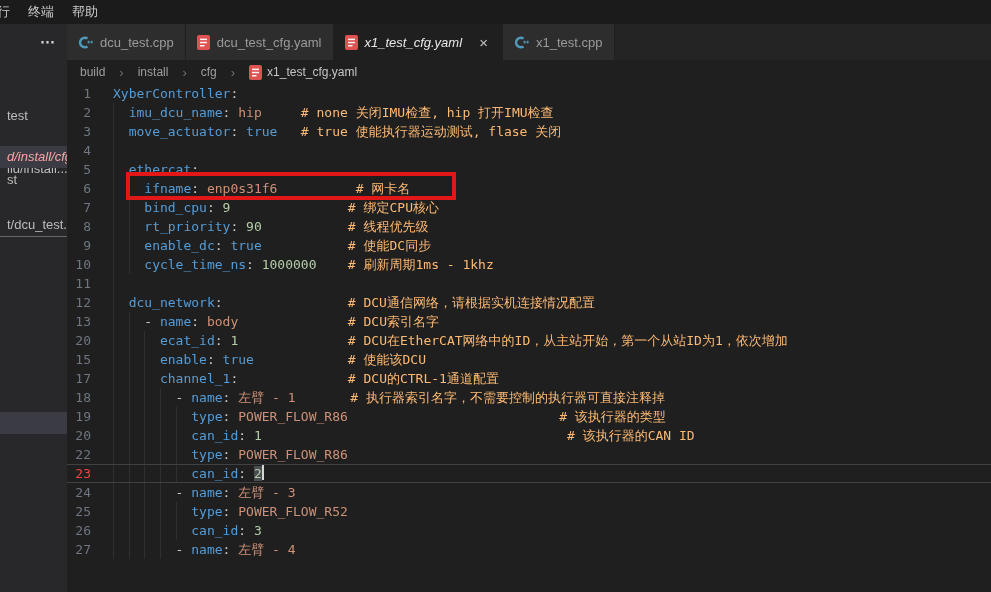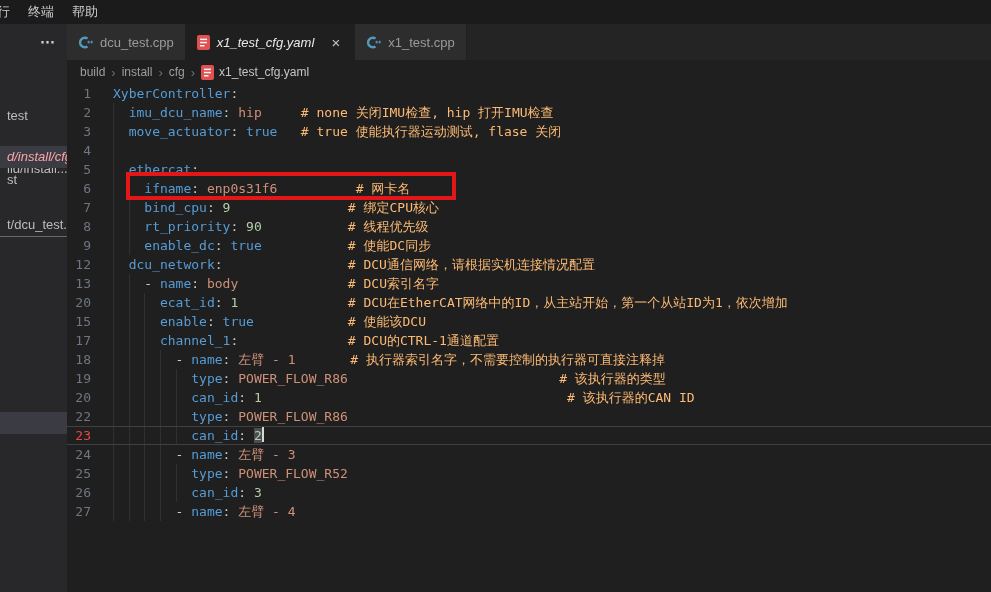--- a/index.html
+++ b/index.html
@@ -32,21 +32,21 @@
   .editor-col { flex: 1; display: flex; flex-direction: column; min-width: 0; }
 
   .tabbar { height: 36px; flex: none; background: #242425; display: flex; align-items: stretch; overflow: hidden; }
   .tab { display: flex; align-items: center; gap: 7px; padding: 0 11px; background: #2d2d2d; color: #9b9b9b; font-size: 13px; border-right: 1px solid #1f1f1f; white-space: nowrap; cursor: default; }
   .tab.active { background: #1f1f1f; color: #e9e9e9; }
   .tab.active .tab-label { font-style: italic; }
   .tab-close { margin-left: 7px; color: #c5c5c5; font-size: 15px; width: 15px; text-align: center; line-height: 15px; }
   .tab-filler { flex: 1; background: #242425; }
   .ic { display: inline-flex; align-items: center; flex: none; }
 
-  .breadcrumb { height: 24px; flex: none; display: flex; align-items: center; padding-left: 13px; font-size: 12px; color: #9f9f9f; gap: 6px; background: #1f1f1f; }
+  .breadcrumb { height: 24px; flex: none; display: flex; align-items: center; padding-left: 13px; font-size: 12px; color: #9f9f9f; gap: 14px; background: #1f1f1f; }
   .bc-sep { color: #6f6f6f; font-size: 13px; }
   .bc-file { color: #c5c5c5; display: inline-flex; align-items: center; gap: 5px; }
 
   
   .code { flex: 1; position: relative; font-family: "DejaVu Sans Mono", monospace; font-size: 13px; line-height: 19px; overflow: hidden; color: #cccccc; }
   .cl { display: flex; height: 19px; position: relative; }
   .cl.current::after { content: ""; position: absolute; left: 0; right: 0; top: 0; bottom: 0; border-top: 1px solid #414144; border-bottom: 1px solid #414144; pointer-events: none; }
   .ln { width: 46px; flex: none; text-align: right; padding-right: 22px; color: #6e7681; user-select: none; }
   .cl.current .ln { color: #ef4444; }
   .lc { position: relative; white-space: pre; flex: 1; min-width: 0; }
@@ -87,20 +87,31 @@
       <div class="tabbar">
           <div class="tab">
             <span class="ic">
               <svg width="15" height="15" viewBox="0 0 16 16" fill="#519aba">
                 <path d="M7.3 1.6a6.4 6.4 0 1 0 0 12.8 6.4 6.4 0 0 0 3.6-1.1l-1.6-2.2a3.7 3.7 0 1 1 0-6.2l1.6-2.2a6.4 6.4 0 0 0-3.6-1.1z"></path>
                 <path d="M9.9 7h2.9v1.1H9.9zM10.8 6.1h1.1V9h-1.1zM13.1 7H16v1.1h-2.9zM14 6.1h1.1V9H14z"></path>
               </svg>
             </span>
             <span class="tab-label">dcu_test.cpp</span>
           </div>
+          <div class="tab">
+            <span class="ic">
+              <svg width="13" height="15" viewBox="0 0 13 15">
+                <rect width="13" height="15" rx="2" fill="#e05252"></rect>
+                <rect x="3" y="3.6" width="7" height="1.5" fill="#fff" opacity="0.92"></rect>
+                <rect x="3" y="6.8" width="7" height="1.5" fill="#fff" opacity="0.92"></rect>
+                <rect x="3" y="10" width="4.5" height="1.5" fill="#fff" opacity="0.92"></rect>
+              </svg>
+            </span>
+            <span class="tab-label">dcu_test_cfg.yaml</span>
+          </div>
           <div class="tab active">
             <span class="ic">
               <svg width="13" height="15" viewBox="0 0 13 15">
                 <rect width="13" height="15" rx="2" fill="#e05252"></rect>
                 <rect x="3" y="3.6" width="7" height="1.5" fill="#fff" opacity="0.92"></rect>
                 <rect x="3" y="6.8" width="7" height="1.5" fill="#fff" opacity="0.92"></rect>
                 <rect x="3" y="10" width="4.5" height="1.5" fill="#fff" opacity="0.92"></rect>
               </svg>
             </span>
             <span class="tab-label">x1_test_cfg.yaml</span>
@@ -167,20 +178,28 @@
           </div>
           <div class="cl">
             <span class="ln">8</span>
             <span class="lc"><span class="g" style="left: 0px;"></span><span class="g" style="left: 15.66px;"></span><span class="tk-p">    </span><span class="tk-k">rt_priority</span><span class="tk-p">: </span><span class="tk-n">90</span><span class="tk-p">           </span><span class="tk-c"># 线程优先级</span></span>
           </div>
           <div class="cl">
             <span class="ln">9</span>
             <span class="lc"><span class="g" style="left: 0px;"></span><span class="g" style="left: 15.66px;"></span><span class="tk-p">    </span><span class="tk-k">enable_dc</span><span class="tk-p">: </span><span class="tk-k">true</span><span class="tk-p">           </span><span class="tk-c"># 使能DC同步</span></span>
           </div>
           <div class="cl">
+            <span class="ln">10</span>
+            <span class="lc"><span class="g" style="left: 0px;"></span><span class="g" style="left: 15.66px;"></span><span class="tk-p">    </span><span class="tk-k">cycle_time_ns</span><span class="tk-p">: </span><span class="tk-n">1000000</span><span class="tk-p">    </span><span class="tk-c"># 刷新周期1ms - 1khz</span></span>
+          </div>
+          <div class="cl">
+            <span class="ln">11</span>
+            <span class="lc"><span class="g" style="left: 0px;"></span></span>
+          </div>
+          <div class="cl">
             <span class="ln">12</span>
             <span class="lc"><span class="g" style="left: 0px;"></span><span class="tk-p">  </span><span class="tk-k">dcu_network</span><span class="tk-p">:</span><span class="tk-p">                </span><span class="tk-c"># DCU通信网络，请根据实机连接情况配置</span></span>
           </div>
           <div class="cl">
             <span class="ln">13</span>
             <span class="lc"><span class="g" style="left: 0px;"></span><span class="g" style="left: 15.66px;"></span><span class="tk-p">    - </span><span class="tk-k">name</span><span class="tk-p">: </span><span class="tk-s">body</span><span class="tk-p">              </span><span class="tk-c"># DCU索引名字</span></span>
           </div>
           <div class="cl">
             <span class="ln">20</span>
             <span class="lc"><span class="g" style="left: 0px;"></span><span class="g" style="left: 15.66px;"></span><span class="g" style="left: 31.32px;"></span><span class="tk-p">      </span><span class="tk-k">ecat_id</span><span class="tk-p">: </span><span class="tk-n">1</span><span class="tk-p">              </span><span class="tk-c"># DCU在EtherCAT网络中的ID，从主站开始，第一个从站ID为1，依次增加</span></span>

